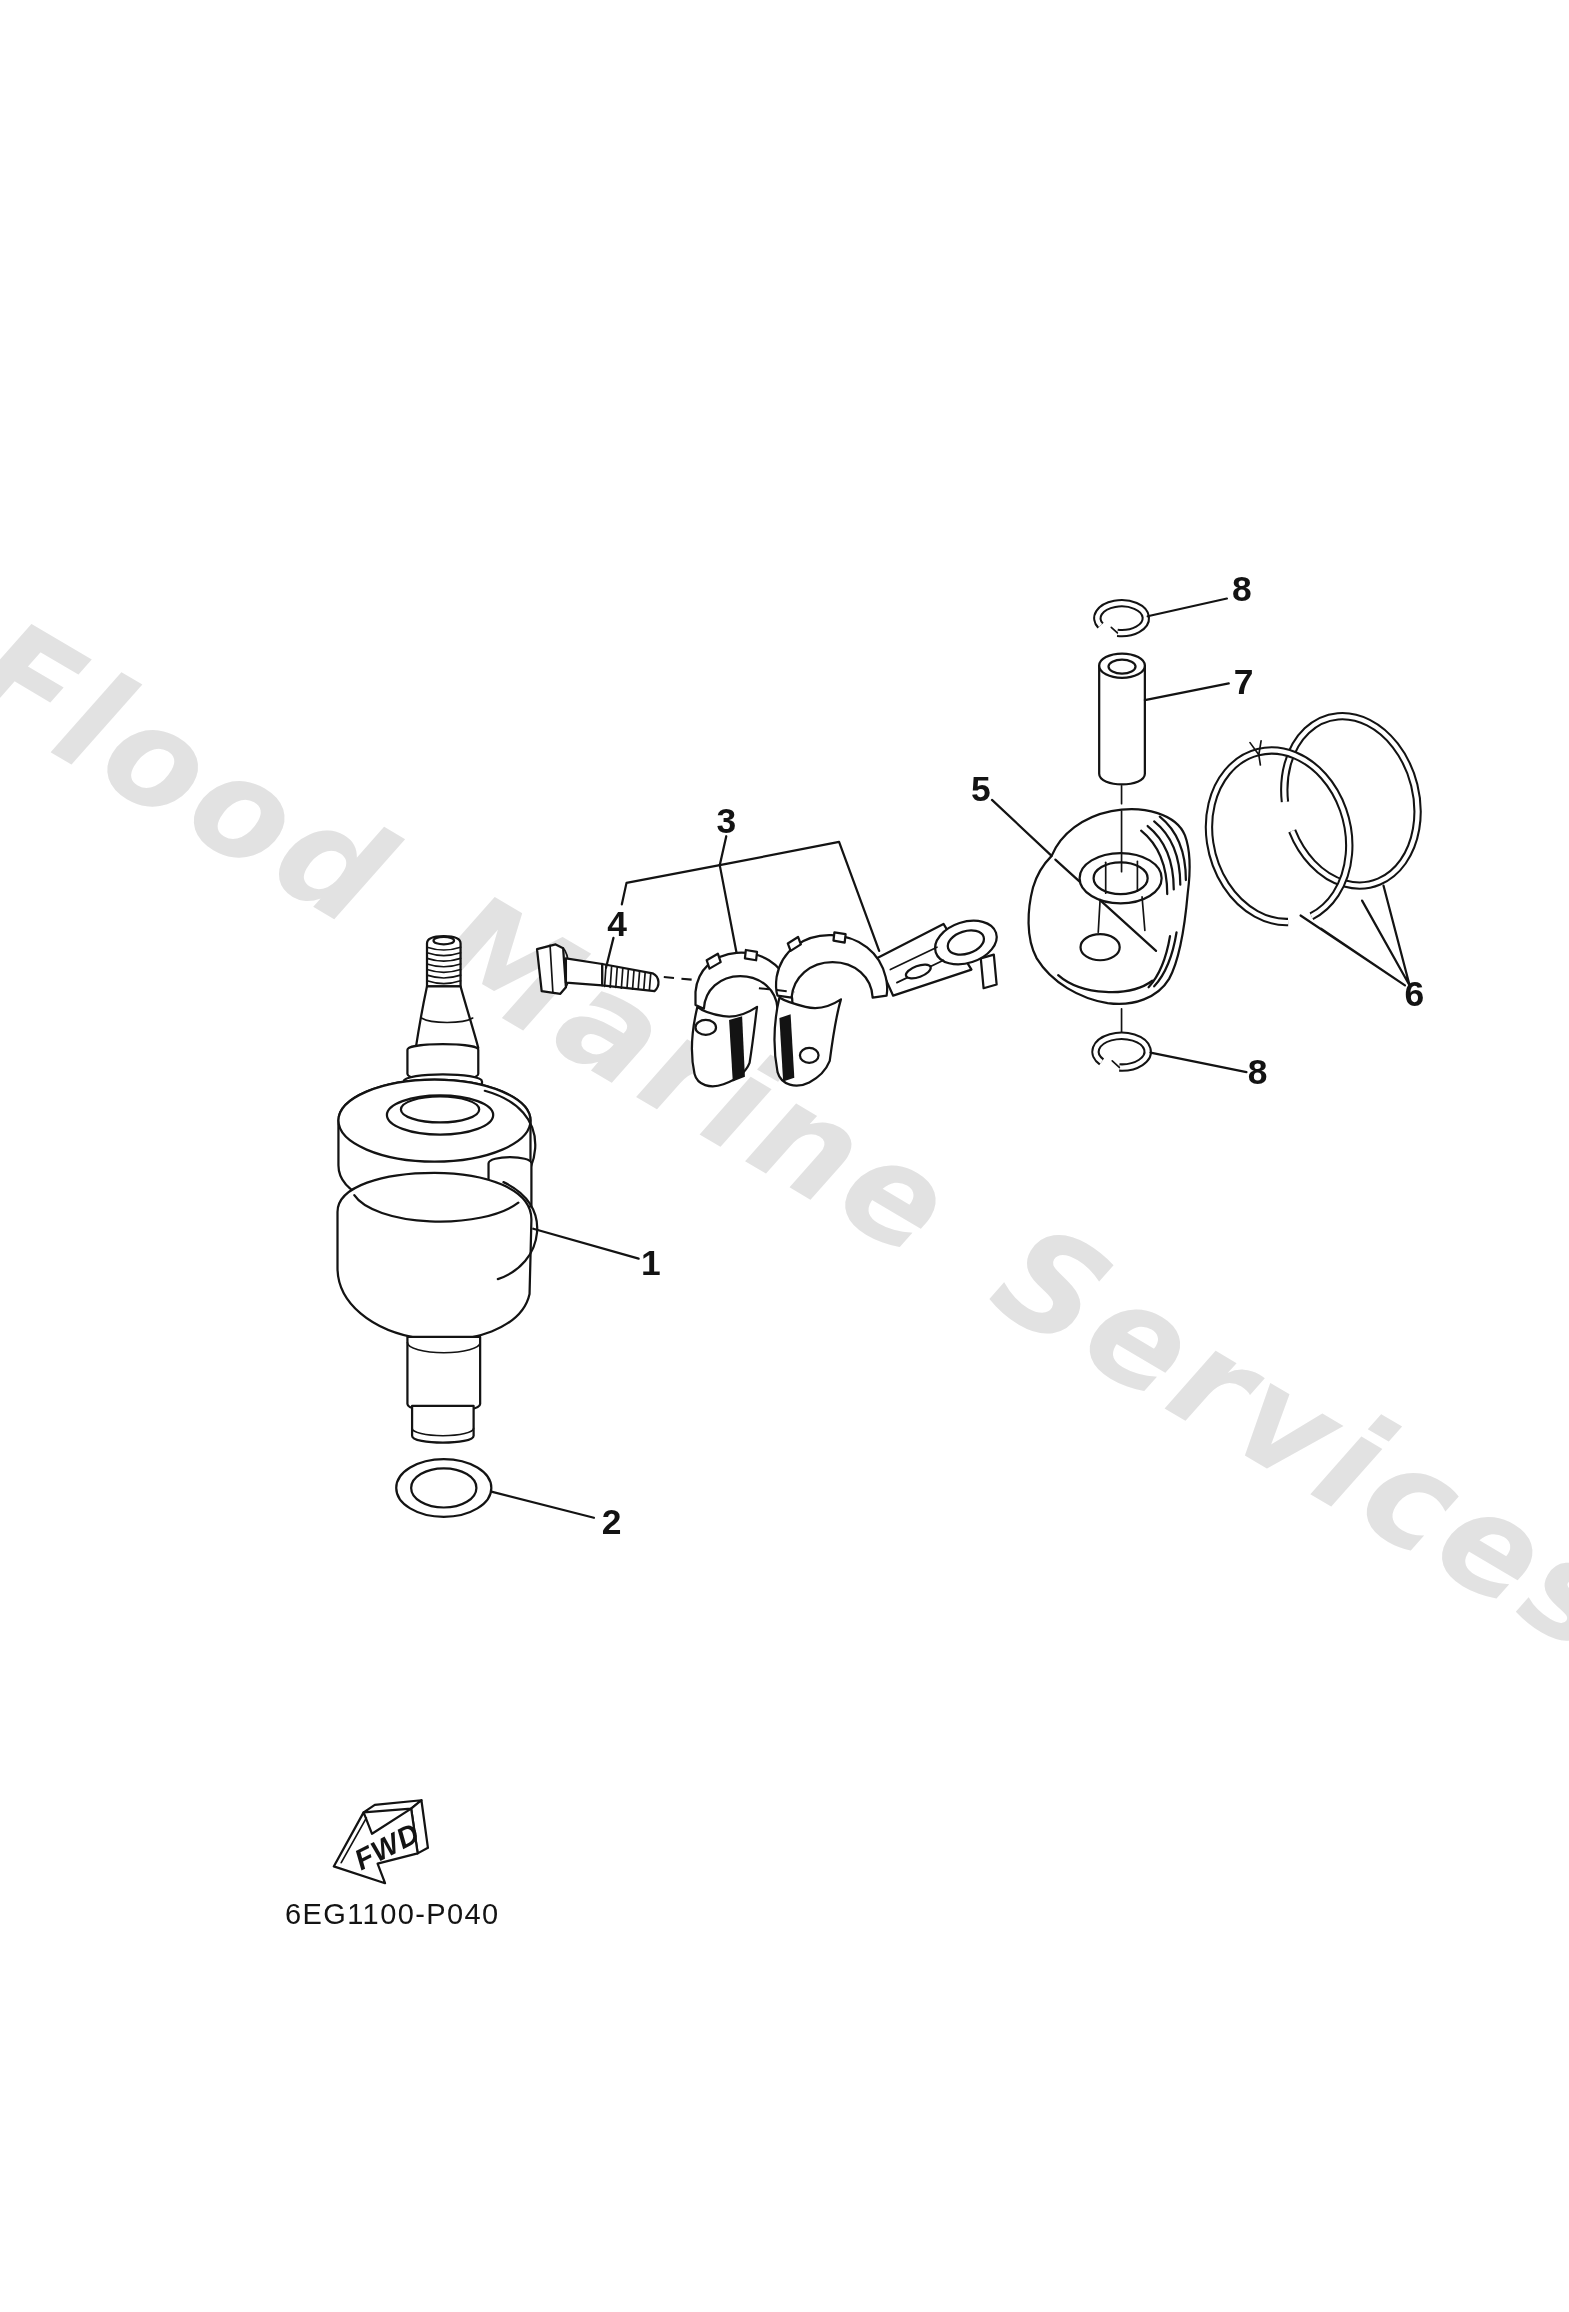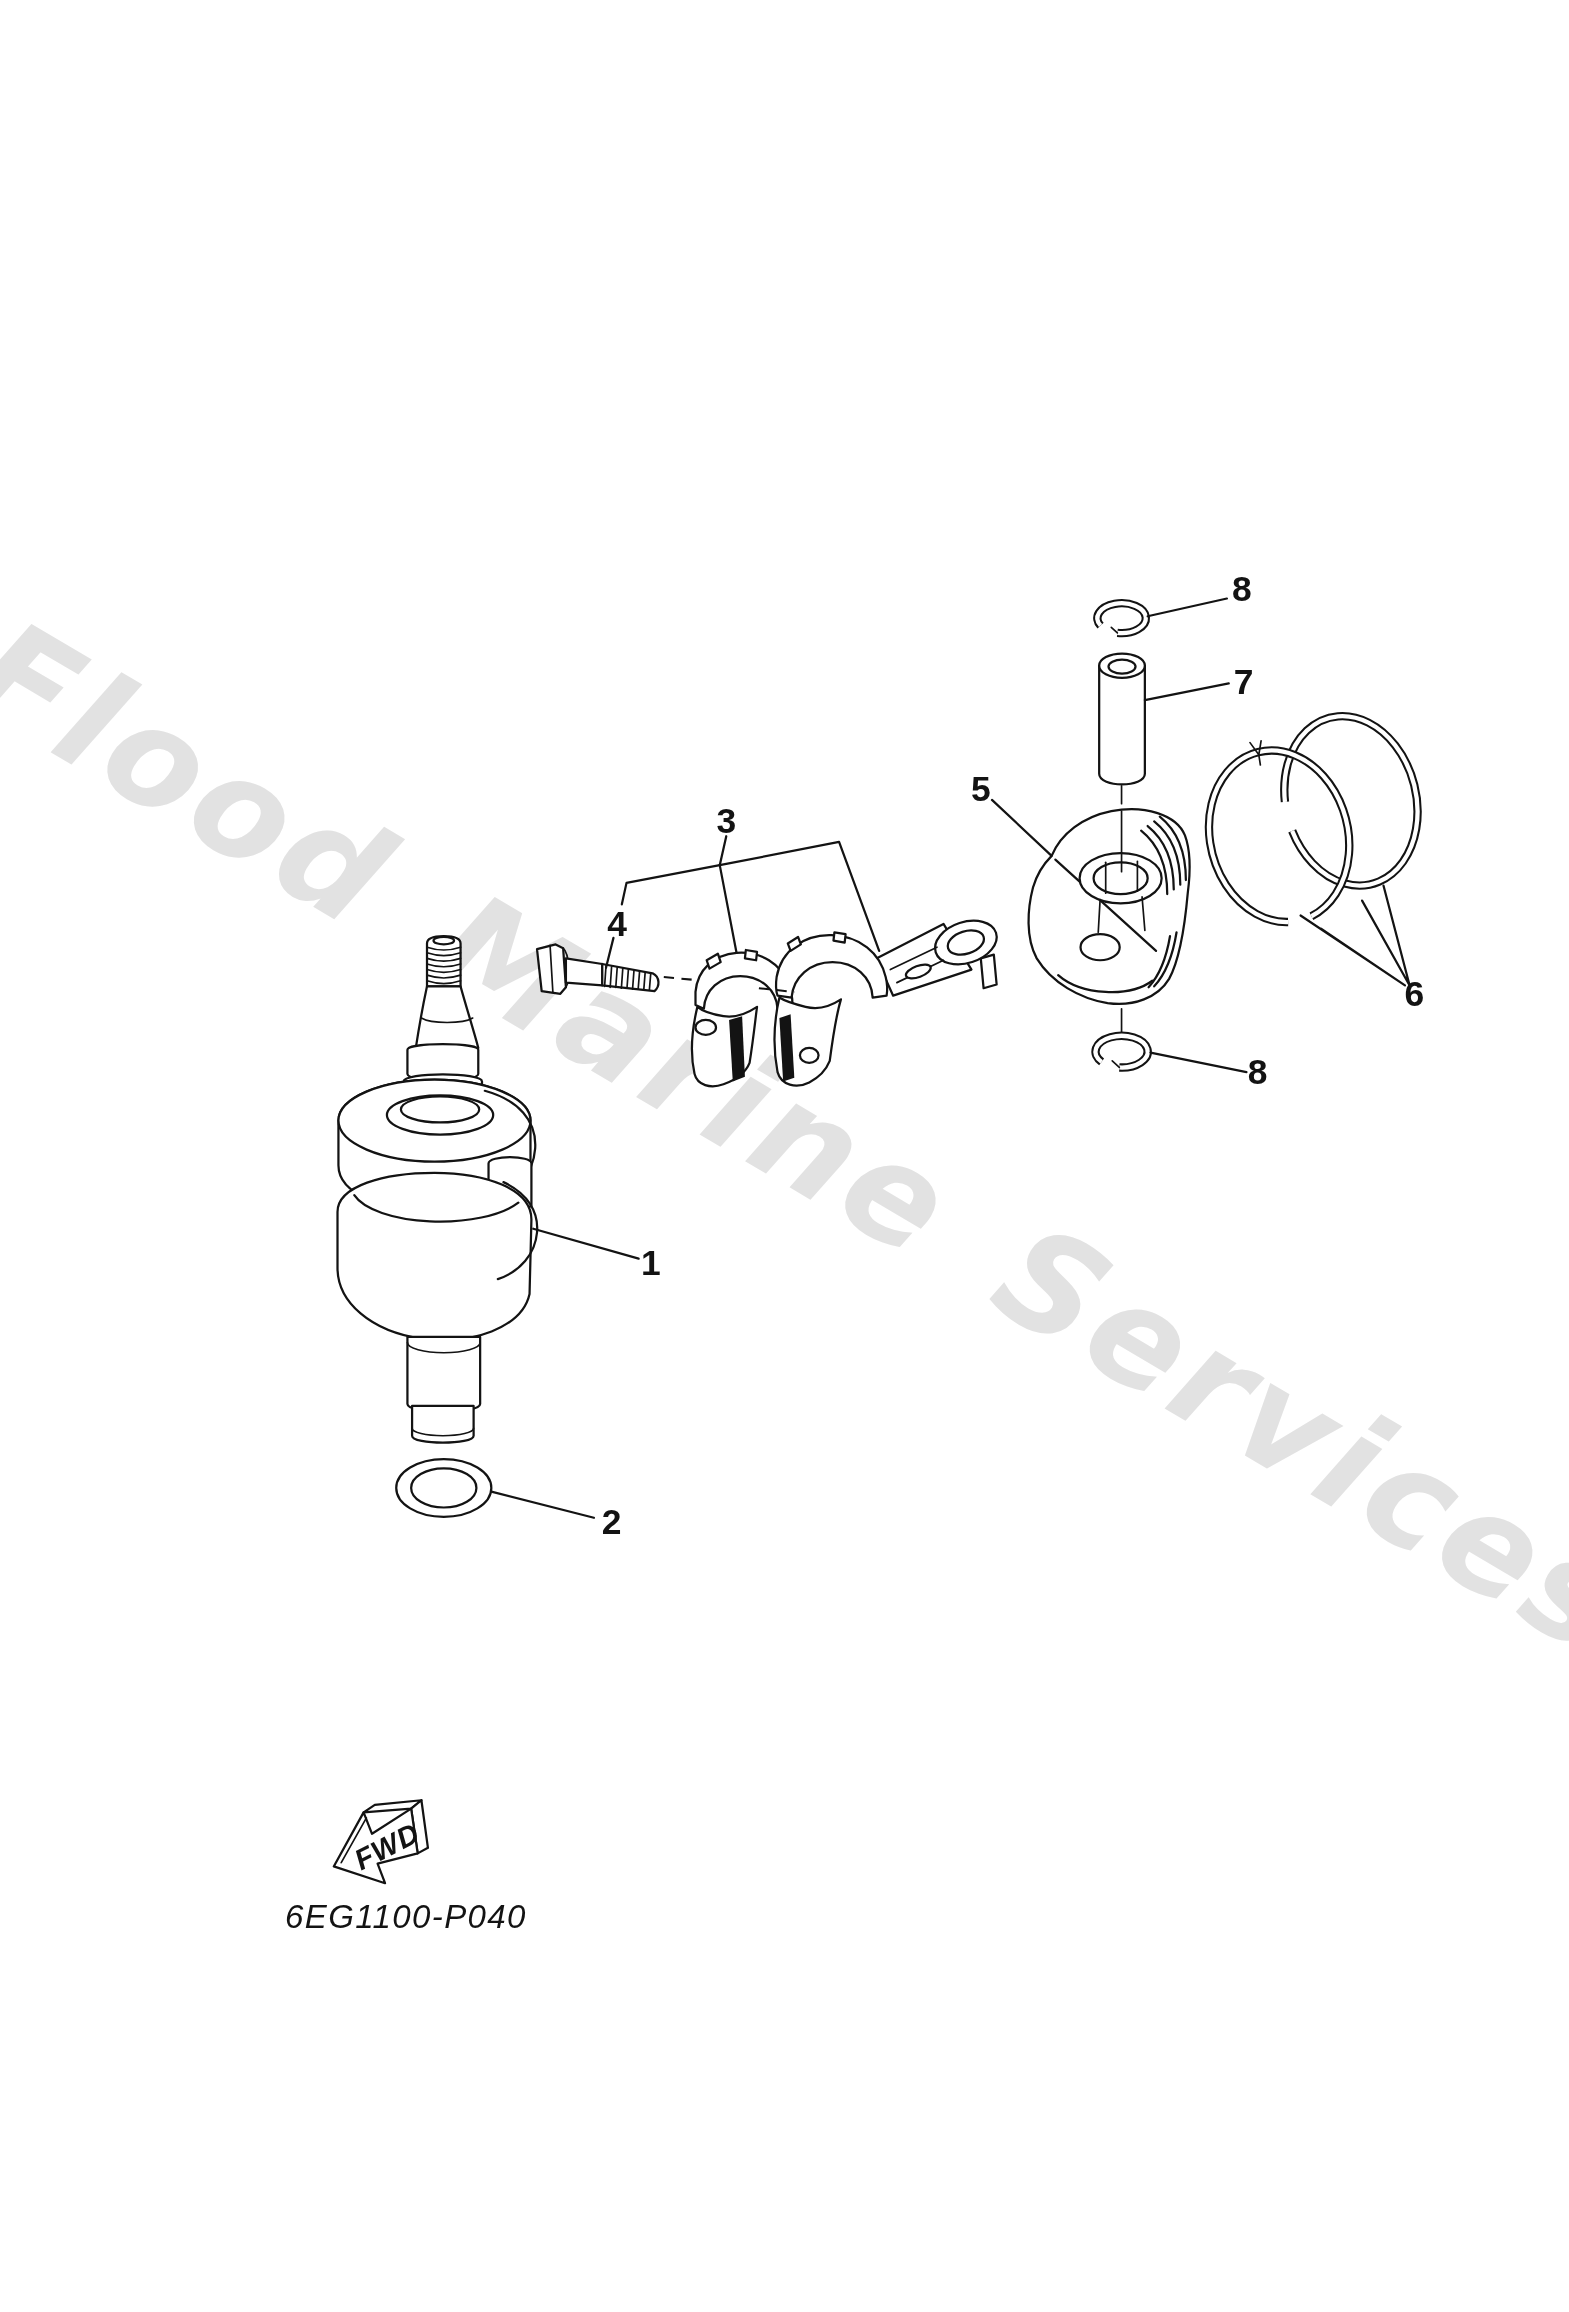--- a/index.html
+++ b/index.html
@@ -20,24 +20,23 @@
     letter-spacing:5.6px;
     word-spacing:26px;
     white-space:nowrap;
     transform-origin:left top;
     user-select:none;
     pointer-events:none;
   }
   #diagram-code{
     position:absolute;
     left:285px;top:1898px;
-    font-size:33px;
+    font-size:29px;
     letter-spacing:1.4px;
     color:#131313;
-    font-style:italic;
   }
   svg{position:absolute;left:0;top:0;}
   .ln{fill:none;stroke:#131313;stroke-width:2.4;stroke-linecap:round;stroke-linejoin:round;}
   .thin{fill:none;stroke:#131313;stroke-width:1.8;stroke-linecap:round;}
   .fw{fill:#ffffff;stroke:#131313;stroke-width:2.4;stroke-linejoin:round;}
   .blk{fill:#131313;stroke:none;}
   .dash{fill:none;stroke:#131313;stroke-width:2.2;stroke-dasharray:11 8;}
   .bandK{fill:none;stroke:#131313;stroke-width:9;stroke-linecap:butt;}
   .bandW{fill:none;stroke:#ffffff;stroke-width:4.6;stroke-linecap:butt;}
   .callout{

